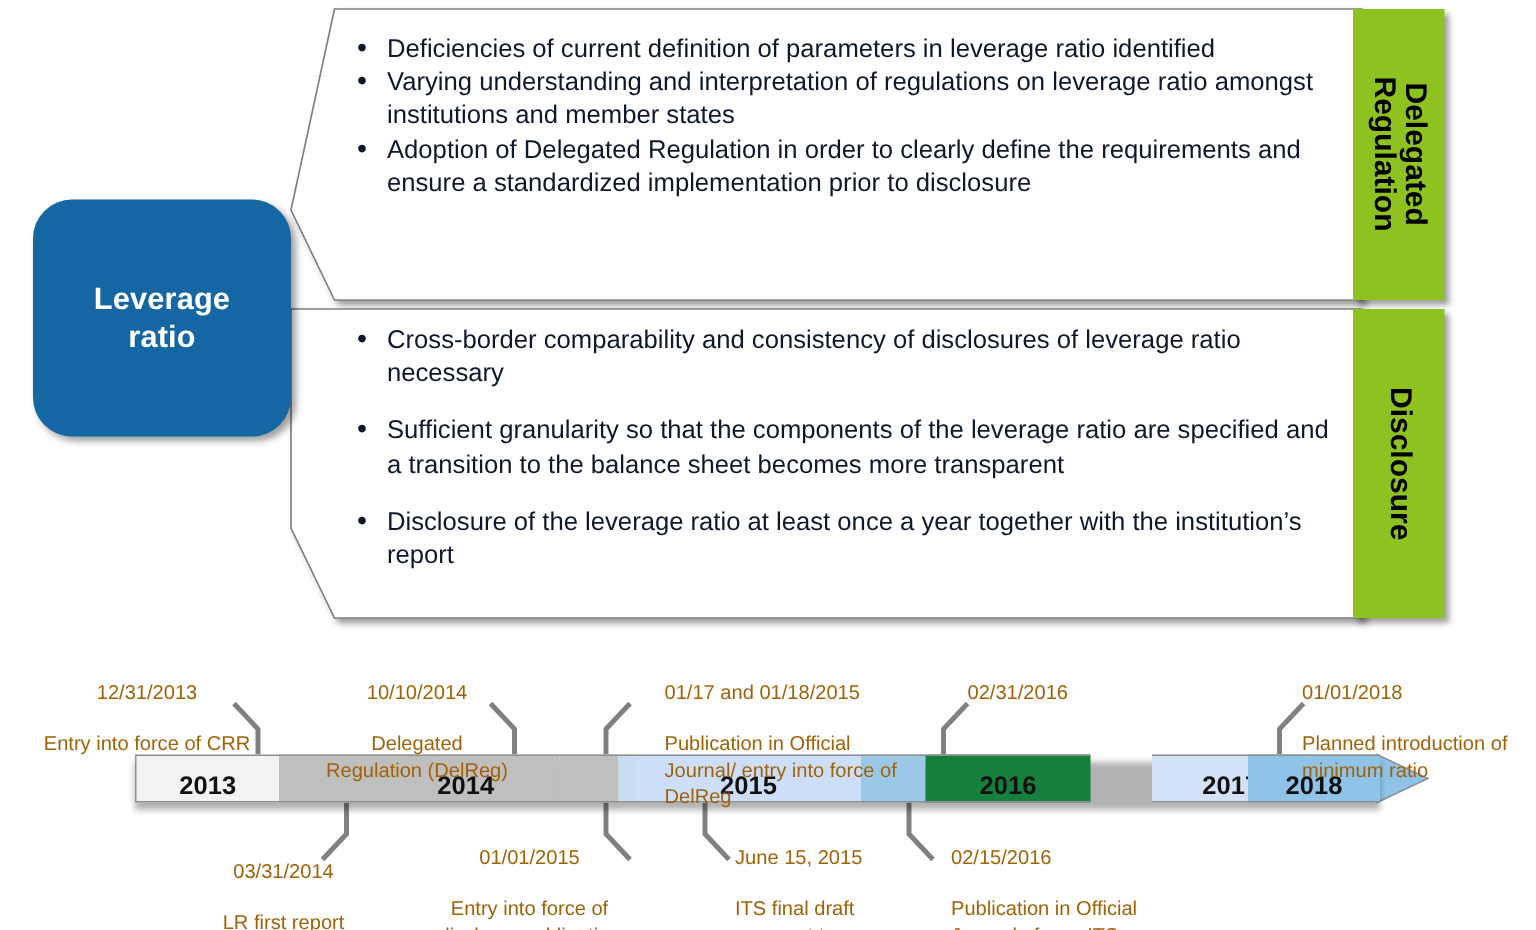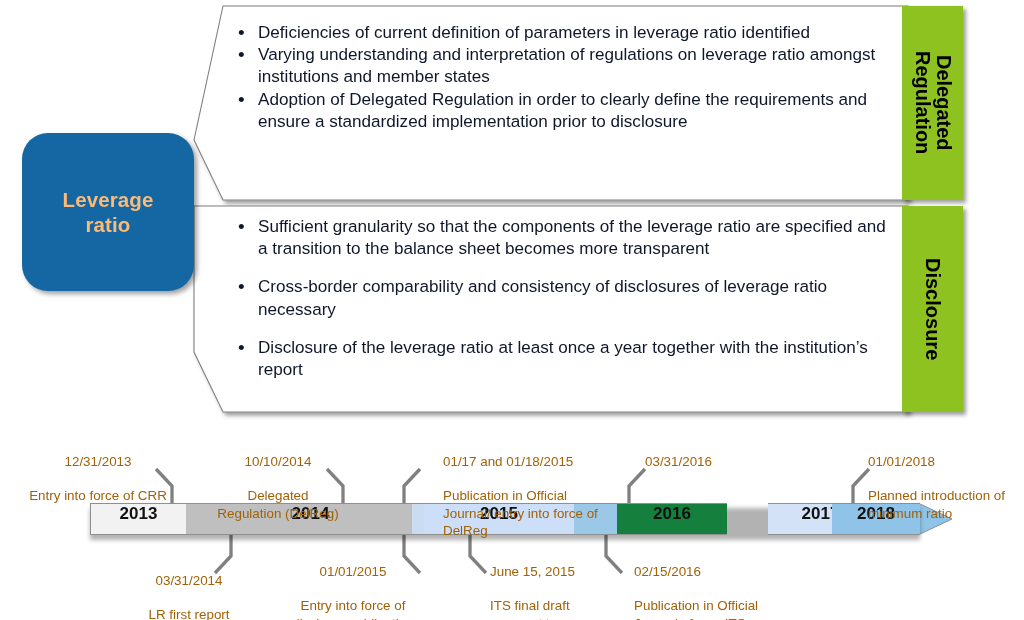--- a/index.html
+++ b/index.html
@@ -38,21 +38,21 @@
     height: 158px;
     background: #1567A3;
     border-radius: 26px;
     box-shadow: 3px 3px 5px rgba(0,0,0,0.38);
     display: flex;
     align-items: center;
     justify-content: center;
     z-index: 6;
   }
   #leverage-box .label {
-    color: #fdba74;
+    color: #ffffff;
     font-weight: bold;
     font-size: 20.5px;
     line-height: 1.22;
     text-align: center;
     letter-spacing: .1px;
   }
 
   
   .callout {
     position: absolute;
@@ -104,21 +104,21 @@
     white-space: pre-line;
   }
   .tl-seg {
     position: absolute;
     top: 503px;
     height: 32px;
     box-sizing: border-box;
     border-top: 1px solid #8f8f8f;
     border-bottom: 1px solid #8f8f8f;
     display: flex;
-    align-items: flex-start;
+    align-items: flex-end;
     justify-content: center;
     z-index: 3;
   }
   .tl-seg .yr {
     font-weight: bold;
     font-size: 17px;
     color: #111;
   }
   #tl-shadow {
     position: absolute;
@@ -175,22 +175,22 @@
   </div>
 
   <div class="green-tab" style="left:902px; top:6px; width:61px; height:194px;">
     <span class="vtext" style="white-space: pre-line;">Delegated
 Regulation</span>
   </div>
 
   <div class="callout" style="left:0;top:200px;width:1024px;height:220px;">
     <div class="content" style="left:236px; top:16px; width:660px;">
       <ul class="bullets" style="display:flex; flex-direction:column; gap:16px;">
+        <li>Cross-border comparability and consistency of disclosures of leverage ratio necessary</li>
         <li>Sufficient granularity so that the components of the leverage ratio are specified and a transition to the balance sheet becomes more transparent</li>
-        <li>Cross-border comparability and consistency of disclosures of leverage ratio necessary</li>
         <li>Disclosure of the leverage ratio at least once a year together with the institution’s report</li>
       </ul>
     </div>
   </div>
 
   <div class="green-tab" style="left:902px; top:206px; width:61px; height:206px;">
     <span class="vtext">Disclosure</span>
   </div>
 
   <div id="tl-shadow"></div>
@@ -263,21 +263,21 @@
   </div>
 
   <div class="ann left" style="left:443px; top:436px; width:196px;">
     <div>01/17 and 01/18/2015</div>
     <div style="white-space: pre-line;">Publication in Official
 Journal/ entry into force of
 DelReg</div>
   </div>
 
   <div class="ann left" style="left:645px; top:436px; width:205px;">
-    <div>03/31/2016</div>
+    <div>02/31/2016</div>
   </div>
 
   <div class="ann left" style="left:868px; top:436px; width:156px;">
     <div>01/01/2018</div>
     <div style="white-space: pre-line;">Planned introduction of
 minimum  ratio</div>
   </div>
 
   <div class="ann center" style="left:105px; top:555px; width:168px;">
     <div>03/31/2014</div>

